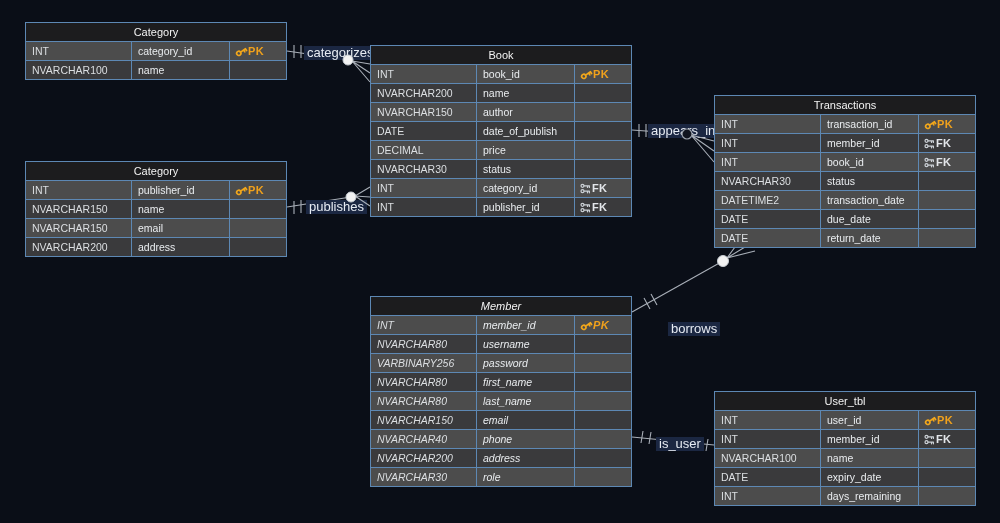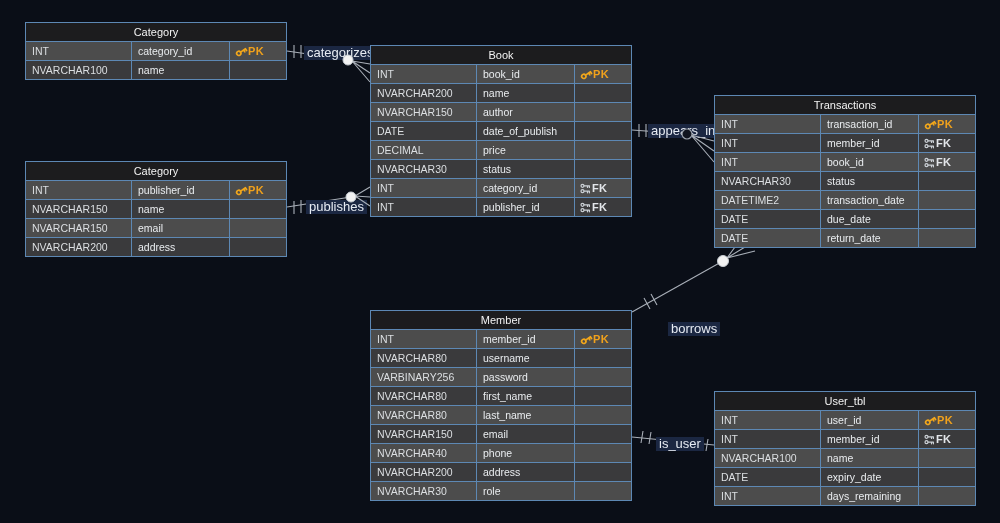--- a/index.html
+++ b/index.html
@@ -312,21 +312,21 @@
       <div class="td name">due_date</div>
       <div class="td key"></div>
     </div>
     <div class="tr">
       <div class="td type">DATE</div>
       <div class="td name">return_date</div>
       <div class="td key"></div>
     </div>
   </div>
 
-  <div class="tbl" style="left:370px; top:310px;">
+  <div class="tbl" style="left:370px; top:296px;font-style:italic;">
     <div class="tbl-title">Member</div>
     <div class="tr">
       <div class="td type">INT</div>
       <div class="td name">member_id</div>
       <div class="td key pk">
         <span class="kicon">
             <svg width="13" height="11" viewBox="0 0 13 11">
               <g transform="rotate(-35 6.5 5.5)" fill="none" stroke="#f2a71b" stroke-width="1.7" stroke-linecap="round">
                 <circle cx="3.2" cy="5.5" r="2.1"></circle>
                 <path d="M5.4 5.5h6M9 5.5v2.2M11.2 5.5v2.2"></path>

